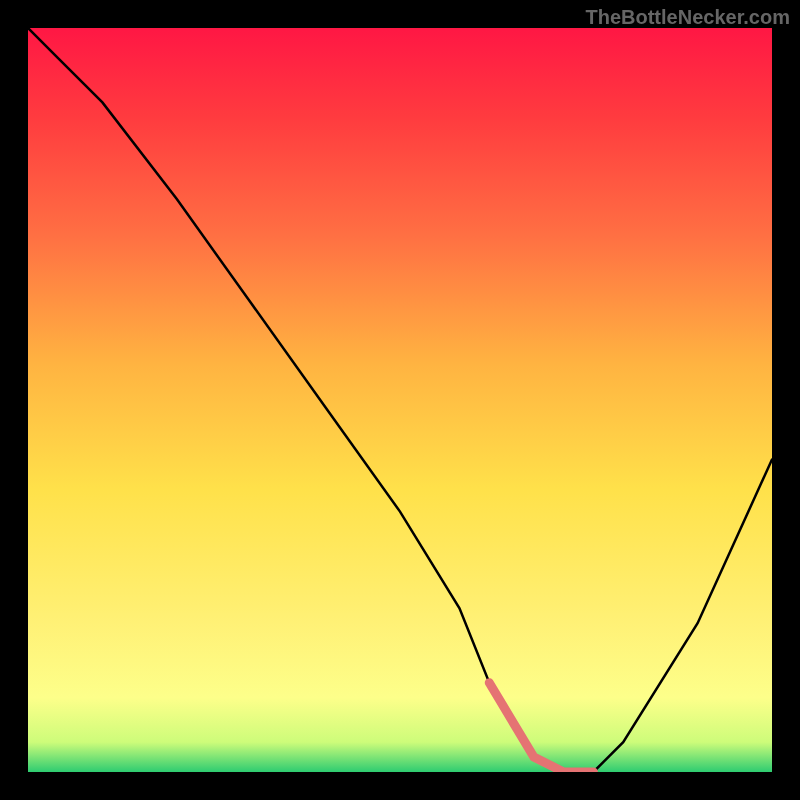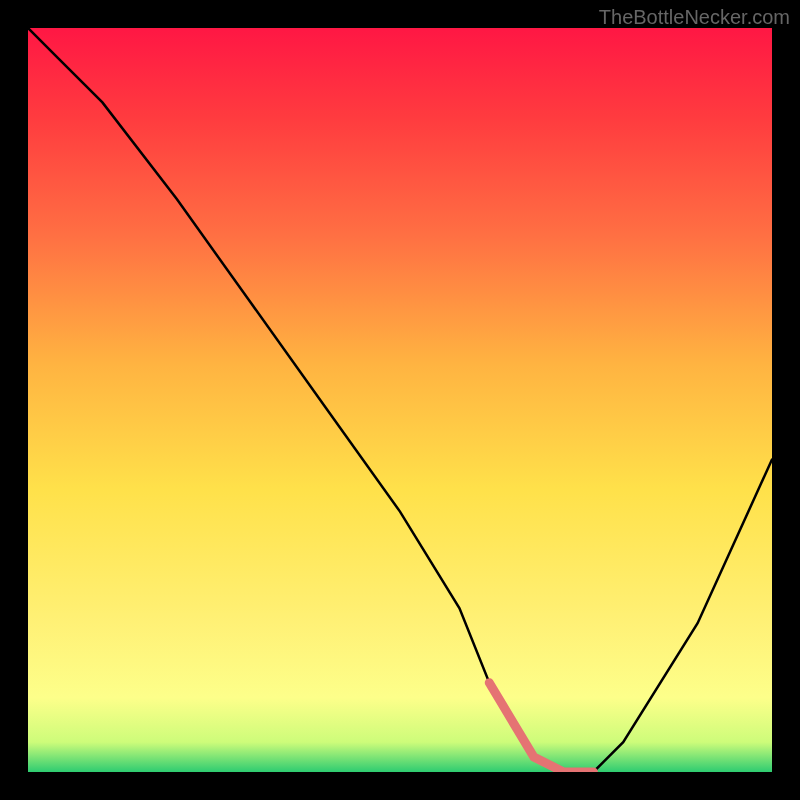--- a/index.html
+++ b/index.html
@@ -1,18 +1,18 @@
 <!DOCTYPE html>
 <html><head>
 <meta charset="utf-8">
 <style>
   * { margin: 0; padding: 0; box-sizing: border-box; }
   body { width: 800px; height: 800px; overflow: hidden; font-family: Arial, sans-serif; }
   .container { position: relative; width: 800px; height: 800px; background: #000; }
-  .watermark { position: absolute; top: 6px; right: 10px; color: #666; font-size: 20px; font-weight: 400; z-index: 10; }
+  .watermark { position: absolute; top: 6px; right: 10px; color: #666; font-size: 20px; font-weight: 700; z-index: 10; }
   .plot-area { position: absolute; left: 28px; top: 28px; width: 744px; height: 744px; }
   .gradient-bg { position: absolute; left: 0; top: 0; width: 100%; height: 100%; }
   svg.curve { position: absolute; left: 0; top: 0; width: 100%; height: 100%; }
 </style>
 </head>
 <body>
 
 <div class="container">
   <div class="watermark">TheBottleNecker.com</div>
   <div class="plot-area">

